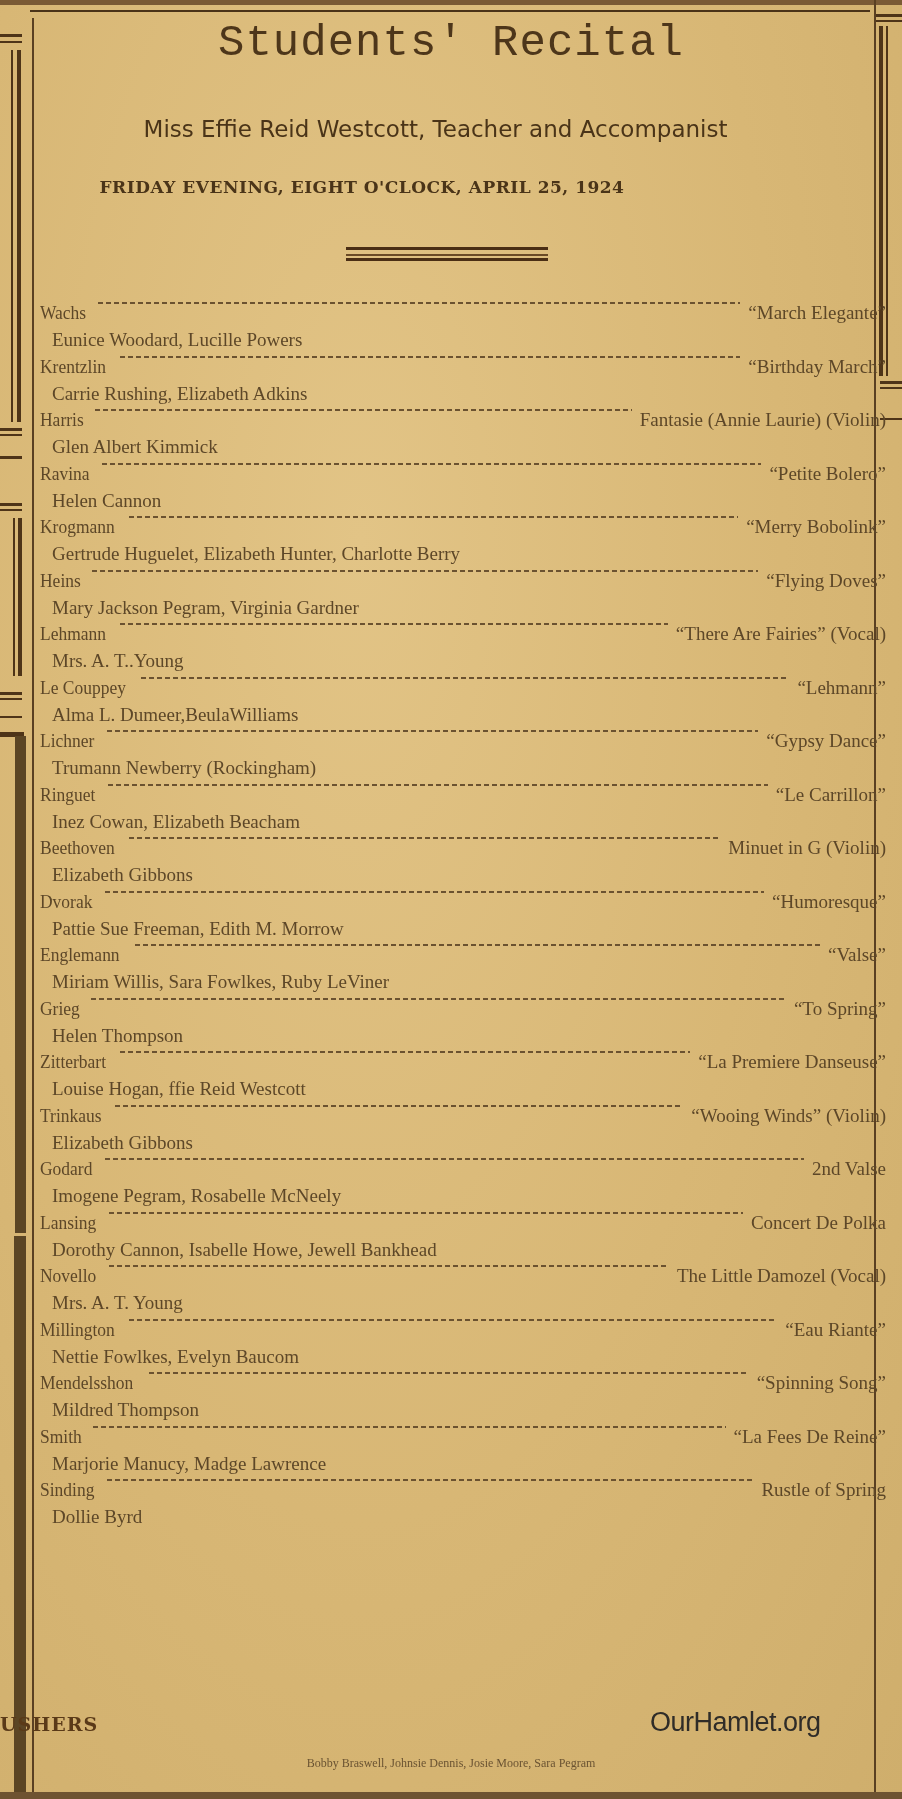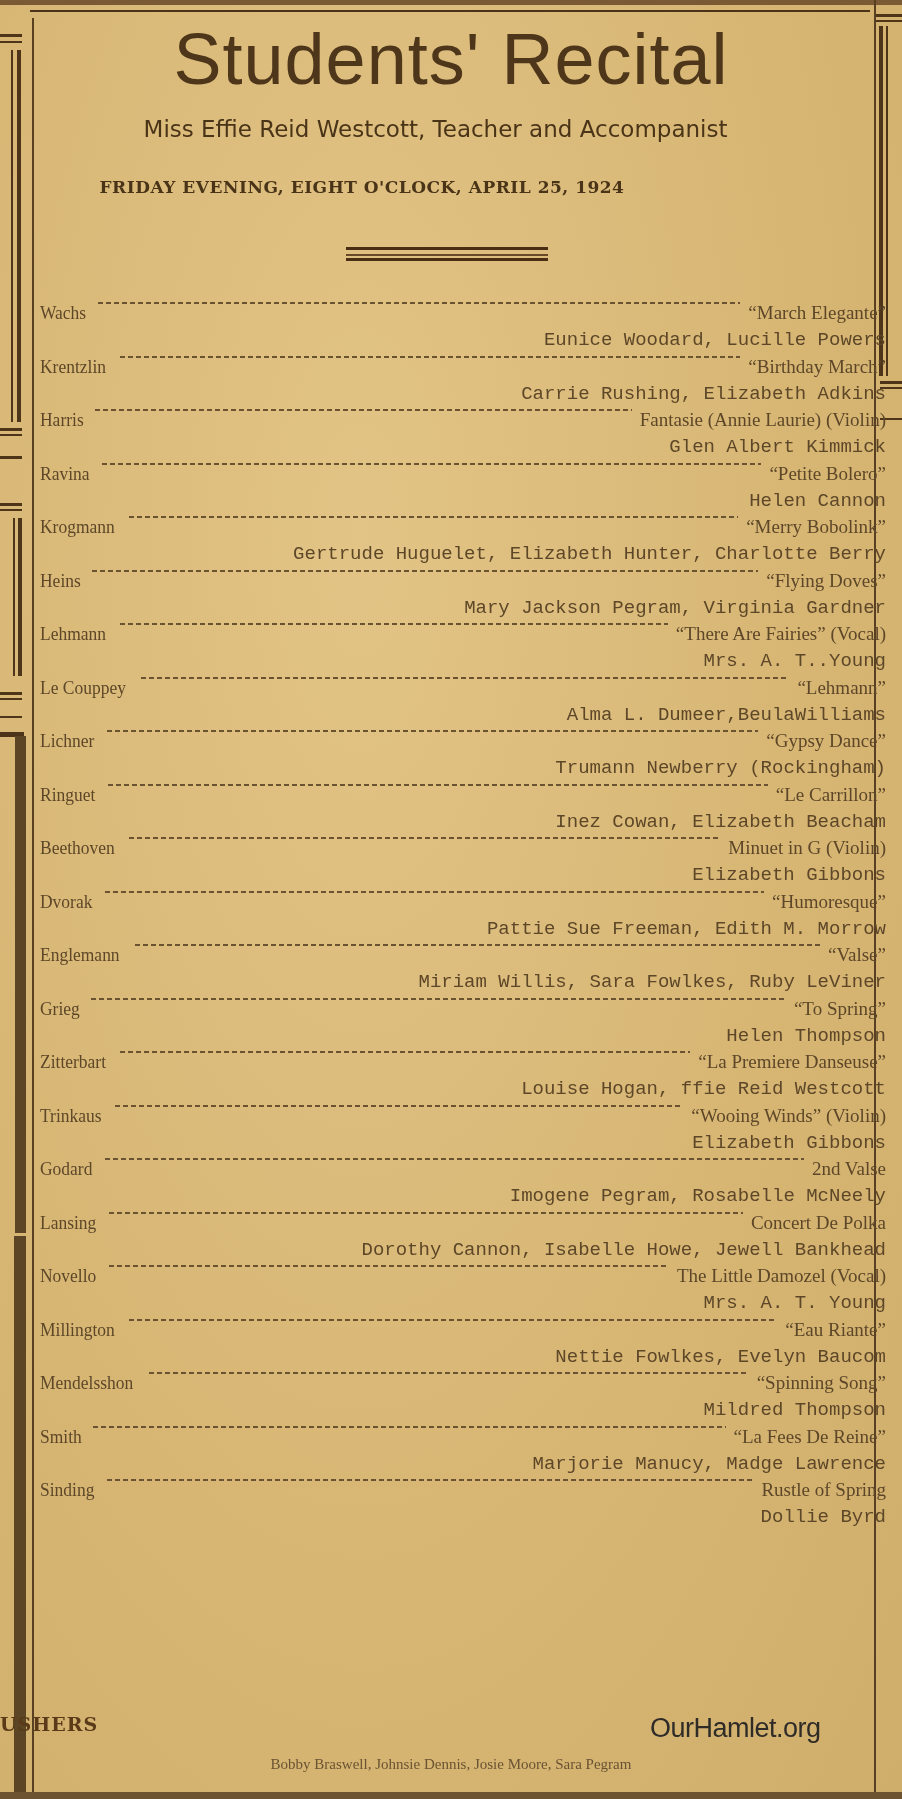--- a/index.html
+++ b/index.html
@@ -18,22 +18,22 @@
     .top-edge { position: absolute; left: 0; top: 0; width: 902px; height: 5px; background: #7a5a35; }
     .top-rule { position: absolute; left: 30px; top: 10px; width: 840px; height: 2px; background: #4a3318; }
     .bottom-edge { position: absolute; left: 0; top: 1792px; width: 902px; height: 7px; background: #6e5331; }
     .frame-left { position: absolute; left: 32px; top: 18px; width: 2px; height: 1776px; background: #5a4022; }
     .frame-right { position: absolute; left: 874px; top: 0px; width: 2px; height: 1794px; background: #5a4022; }
     
     .orn { position: absolute; background: #4e3418; }
 
     .title {
       position: absolute; left: 0; width: 902px; top: 18px;
-      text-align: center; font-size: 72px; letter-spacing: 1px;
-      color: #4d361a; font-family: Liberation Sans, sans-serif; font-weight: normal;
+      text-align: center; font-size: 44px; letter-spacing: 1px;
+      color: #4d361a; font-family: Liberation Mono, monospace; font-weight: normal;
     }
     .subtitle {
       position: absolute; left: 0; width: 871px; top: 116px;
       text-align: center; font-size: 23px; color: #4a3418;
       font-family: "DejaVu Sans", sans-serif;
     }
     .dateline {
       position: absolute; left: 0; width: 724px; top: 177px;
       text-align: center; font-size: 17px; font-weight: bold; color: #4a3418;
       font-family: "DejaVu Serif", serif; letter-spacing: 0.5px;
@@ -54,35 +54,35 @@
       font-family: "Liberation Serif", serif; color: #5d4728;
     }
     .composer { white-space: nowrap; padding-right: 8px; transform: scaleX(0.92); transform-origin: left; }
     .leader {
       flex: 1; height: 2px; margin-bottom: 7px;
       background-image: linear-gradient(to right, #6b5230 60%, transparent 60%);
       background-size: 8px 2px; background-repeat: repeat-x;
     }
     .piece { white-space: nowrap; padding-left: 8px; }
     .performers {
-      position: absolute; left: 4px; right: 0; top: 27px; text-align: right;
-      font-size: 19px; color: #5d4728; white-space: nowrap; font-family: Liberation Mono, monospace;
+      position: absolute; left: 12px; right: 0; top: 27px; text-align: left;
+      font-size: 19px; color: #5d4728; white-space: nowrap;
     }
     .ushers-title {
       position: absolute; left: 0; width: 902px; top: 1713px; text-align: left;
       font-size: 19px; font-weight: bold; color: #5a3a18; letter-spacing: 1px;
       font-family: "DejaVu Serif", serif;
     }
     .watermark {
       position: absolute; left: 650px; top: 1707px; font-size: 27px; color: #2f2c28;
-      font-family: "Liberation Sans", sans-serif; letter-spacing: -0.5px; margin-top: 6px;
+      font-family: "Liberation Sans", sans-serif; letter-spacing: -0.5px;
     }
     .ushers-names {
       position: absolute; left: 0; width: 902px; top: 1756px; text-align: center;
-      font-size: 15px; color: #6a5332;
+      font-size: 12px; color: #6a5332;
     }
   </style>
 </head>
 <body>
 
 <div class="paper">
   <div class="top-edge"></div>
   <div class="top-rule"></div>
   <div class="frame-left"></div>
   <div class="frame-right"></div>

